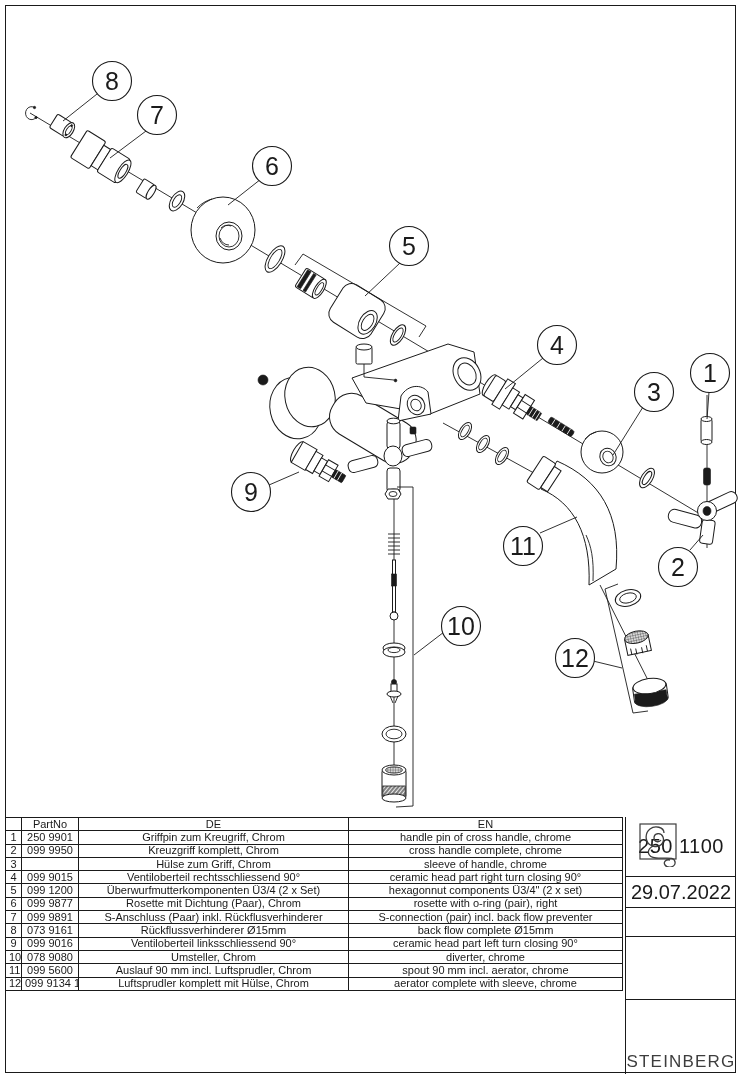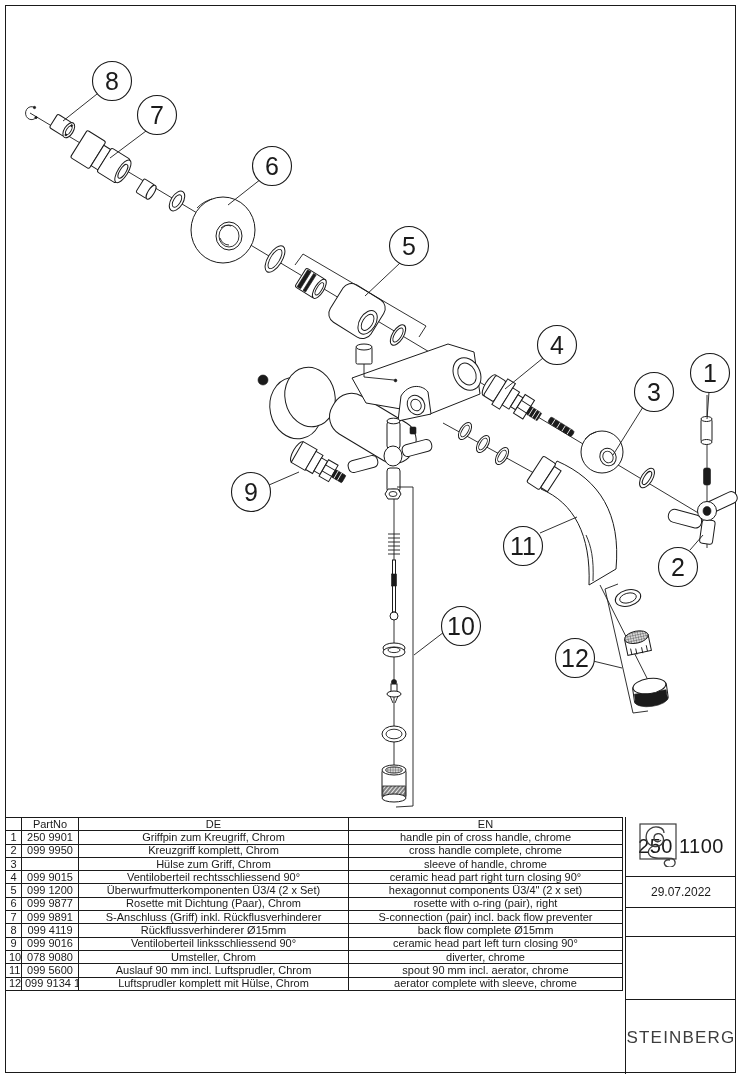--- a/index.html
+++ b/index.html
@@ -23,24 +23,24 @@
       text-align:center;vertical-align:middle;}
   table.parts col.c-no{width:16px;} table.parts col.c-pn{width:57px;}
   table.parts col.c-de{width:270px;} table.parts col.c-en{width:274px;}
   td.no{text-align:center;padding:0;}
   
   #title-block{position:absolute;left:625px;top:817px;width:111px;height:257px;
       border-left:1px solid #1a1a1a;box-sizing:border-box;}
   .tb-cell{box-sizing:border-box;border-bottom:1px solid #1a1a1a;display:flex;
       align-items:center;justify-content:center;}
   #tb-partnum{height:60px;font-size:20px;letter-spacing:0.5px;}
-  #tb-date{height:31px;font-size:12px;}
+  #tb-date{height:31px;font-size:20px;}
   #tb-empty1{height:29px;}
   #tb-empty2{height:63px;}
-  #tb-brand{height:72px;border-bottom:none;flex-direction:column;justify-content:center;}
+  #tb-brand{height:72px;border-bottom:none;flex-direction:column;justify-content:flex-end;}
   #brand-name{font-size:17px;letter-spacing:1.2px;color:#3d3d3d;margin-top:3px;}
 </style>
 </head>
 <body>
 
 <div id="page">
   <div id="frame"></div>
 
   <svg width="743" height="1080" viewBox="0 0 743 1080">
     <defs>
@@ -383,26 +383,26 @@
       </tr>
       <tr>
         <td class="no">6</td>
             <td>099 9877</td>
             <td>Rosette mit Dichtung (Paar), Chrom</td>
             <td>rosette with o-ring (pair), right</td>
       </tr>
       <tr>
         <td class="no">7</td>
             <td>099 9891</td>
-            <td>S-Anschluss (Griff) inkl. Rückflusverhinderer</td>
+            <td>S-Anschluss (Paar) inkl. Rückflusverhinderer</td>
             <td>S-connection (pair) incl. back flow preventer</td>
       </tr>
       <tr>
         <td class="no">8</td>
-            <td>099 4119</td>
+            <td>073 9161</td>
             <td>Rückflussverhinderer Ø15mm</td>
             <td>back flow complete Ø15mm</td>
       </tr>
       <tr>
         <td class="no">9</td>
             <td>099 9016</td>
             <td>Ventiloberteil linksschliessend 90°</td>
             <td>ceramic head part left turn closing 90°</td>
       </tr>
       <tr>

